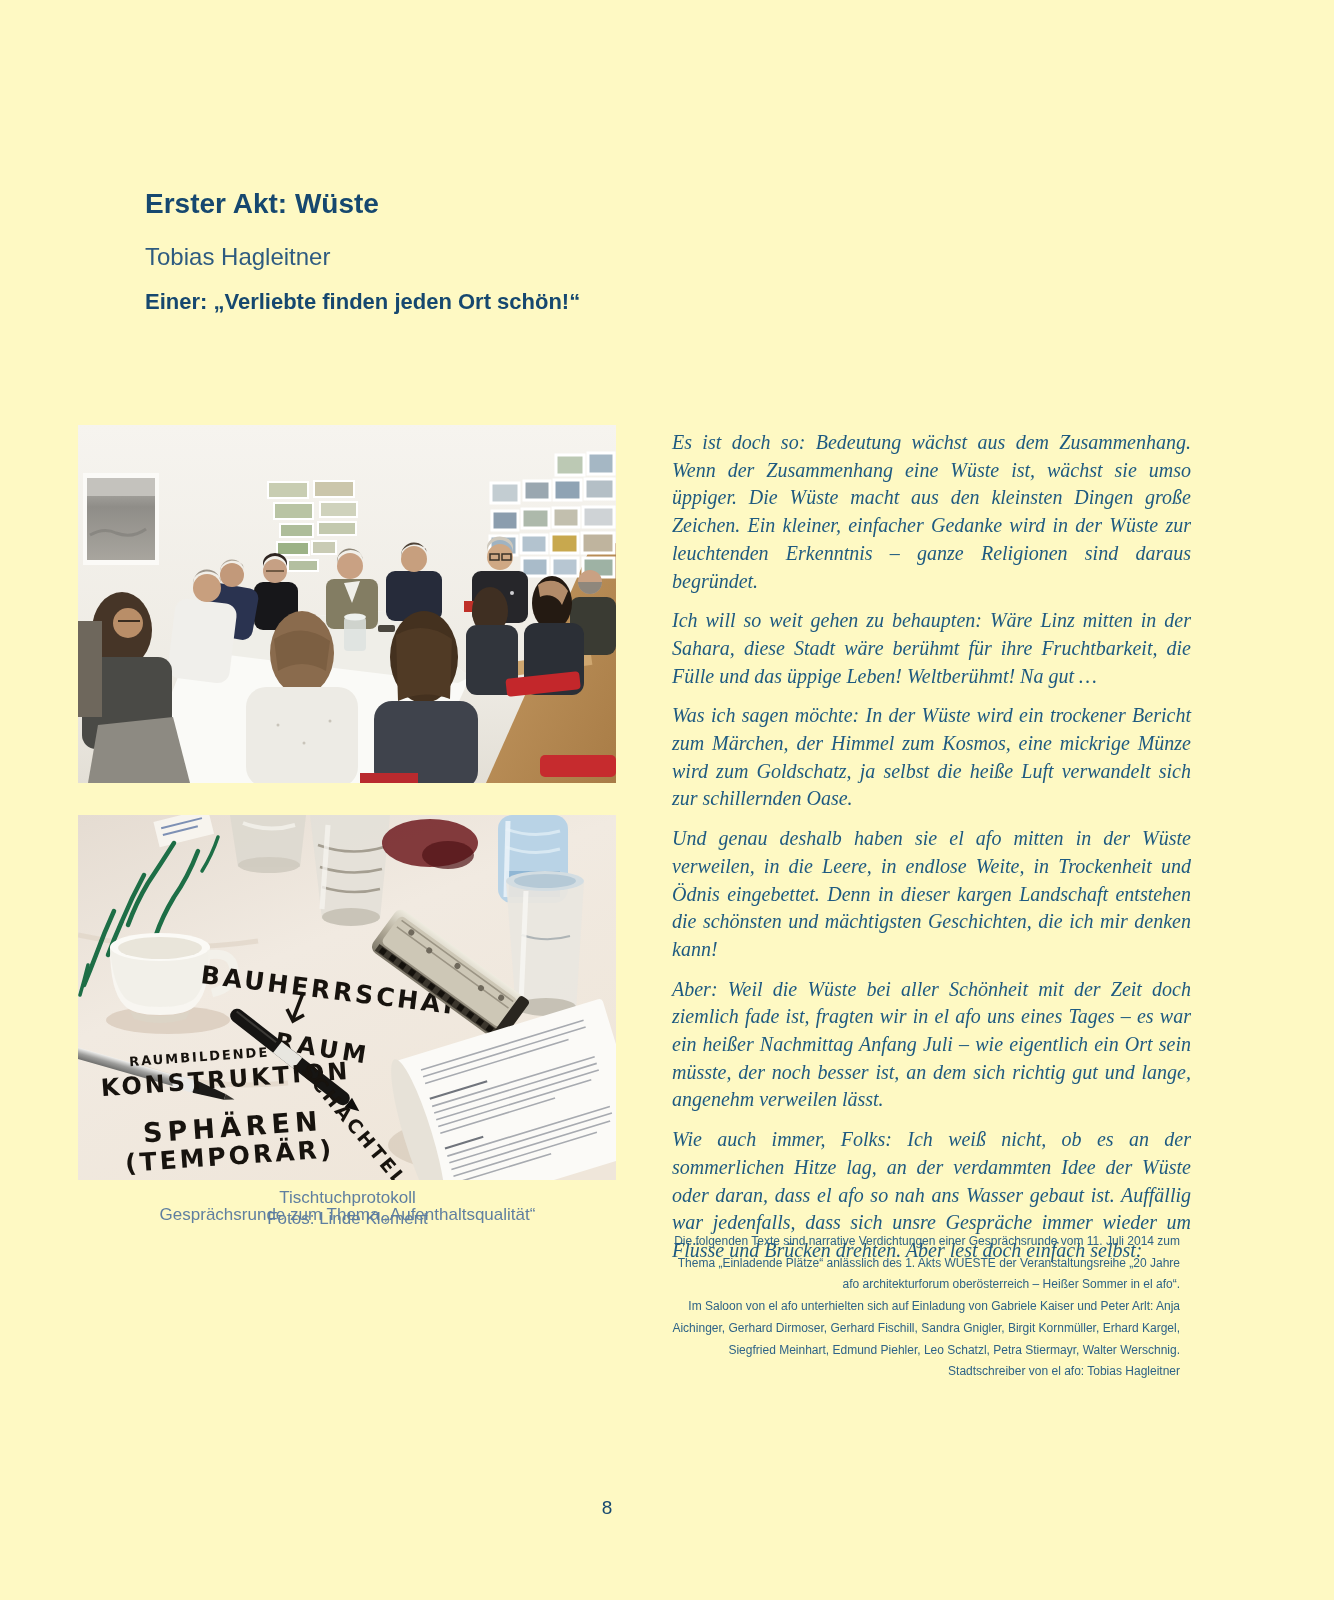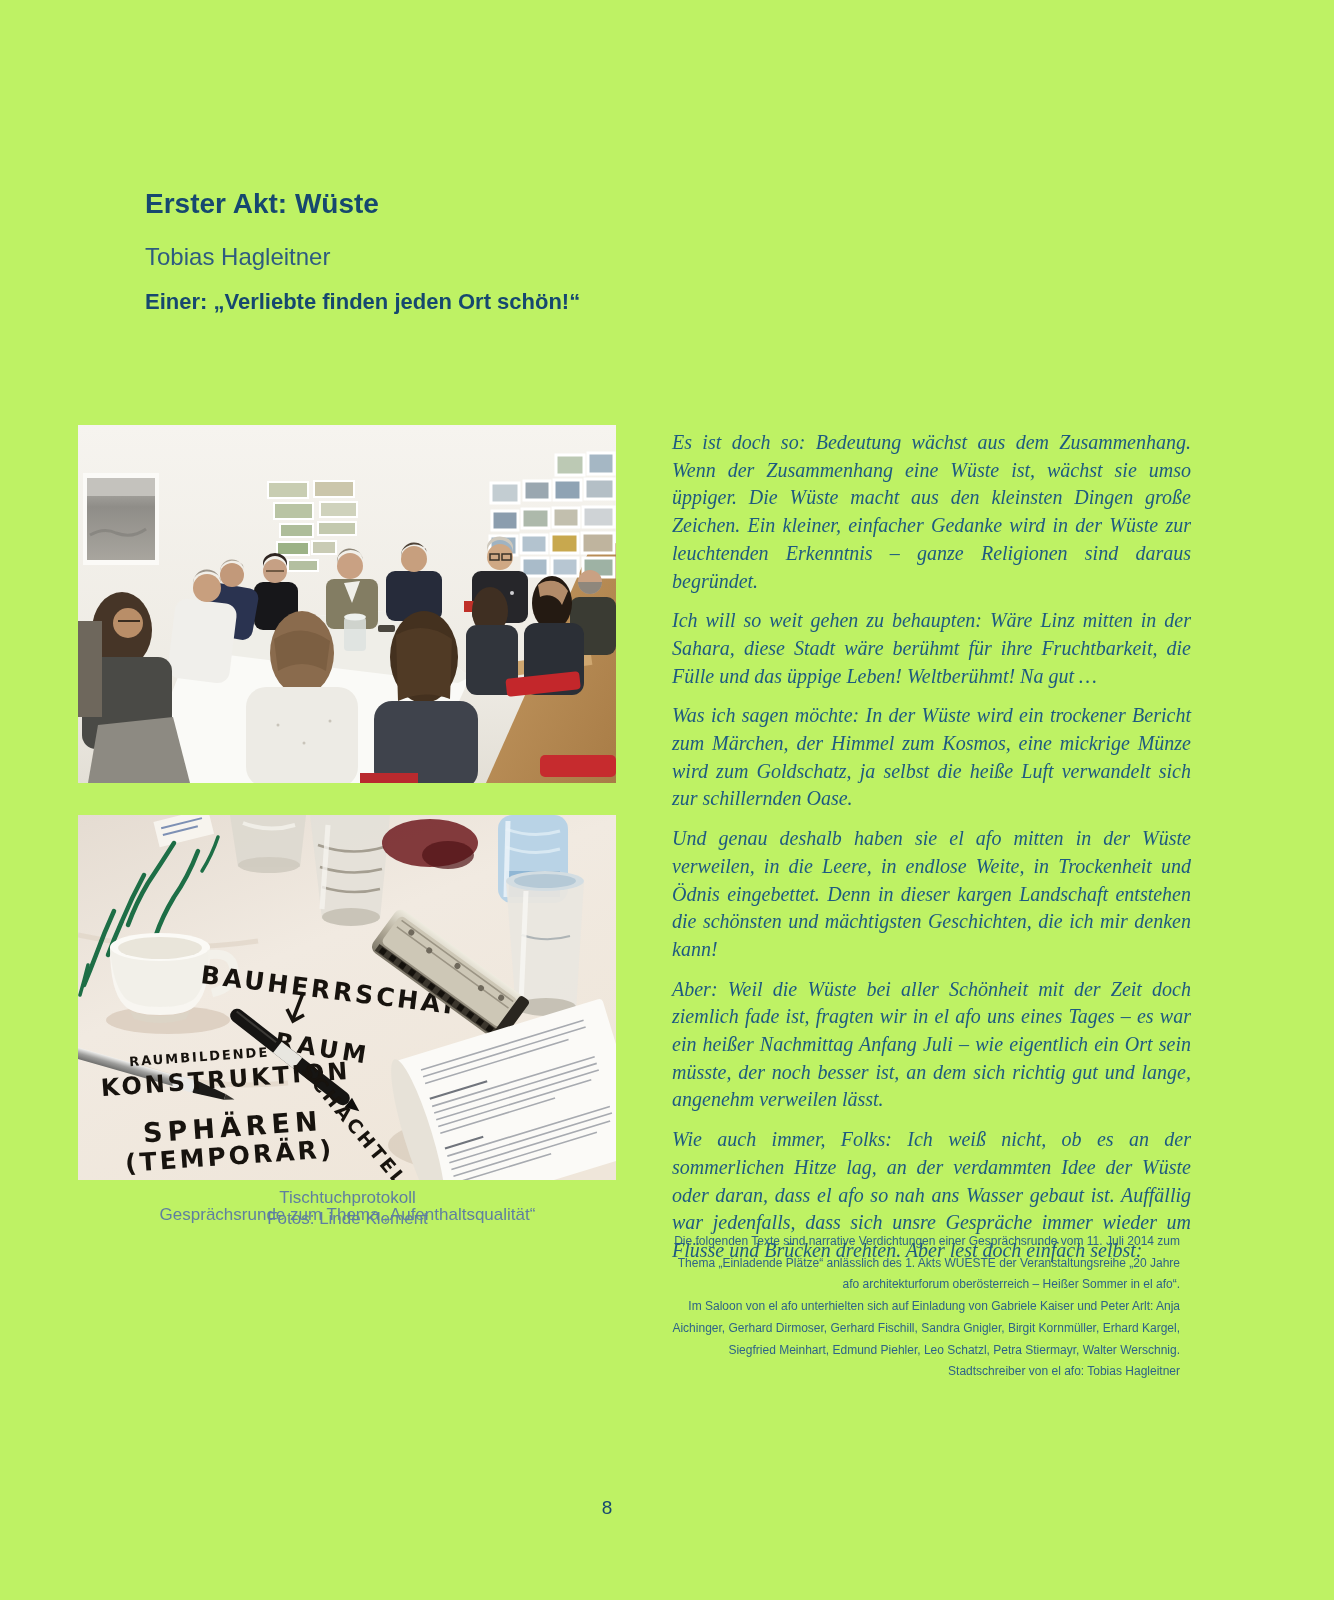--- a/index.html
+++ b/index.html
@@ -1,19 +1,19 @@
 <!DOCTYPE html>
 <html><head>
 <meta charset="utf-8">
 <style>
   html,body{margin:0;padding:0;background:#ffffff;}
   .page{
     position:relative;
     width:1334px;height:1600px;
-    background:#bef264;
+    background:#fef9c3;
     font-family:"Liberation Sans", sans-serif;
     overflow:hidden;
   }
   .page-title{
     position:absolute;left:145px;top:188px;
     font-size:28px;font-weight:bold;color:#16486f;letter-spacing:0px;
   }
   .author{
     position:absolute;left:145px;top:243px;
     font-size:24px;color:#2e5b80;

